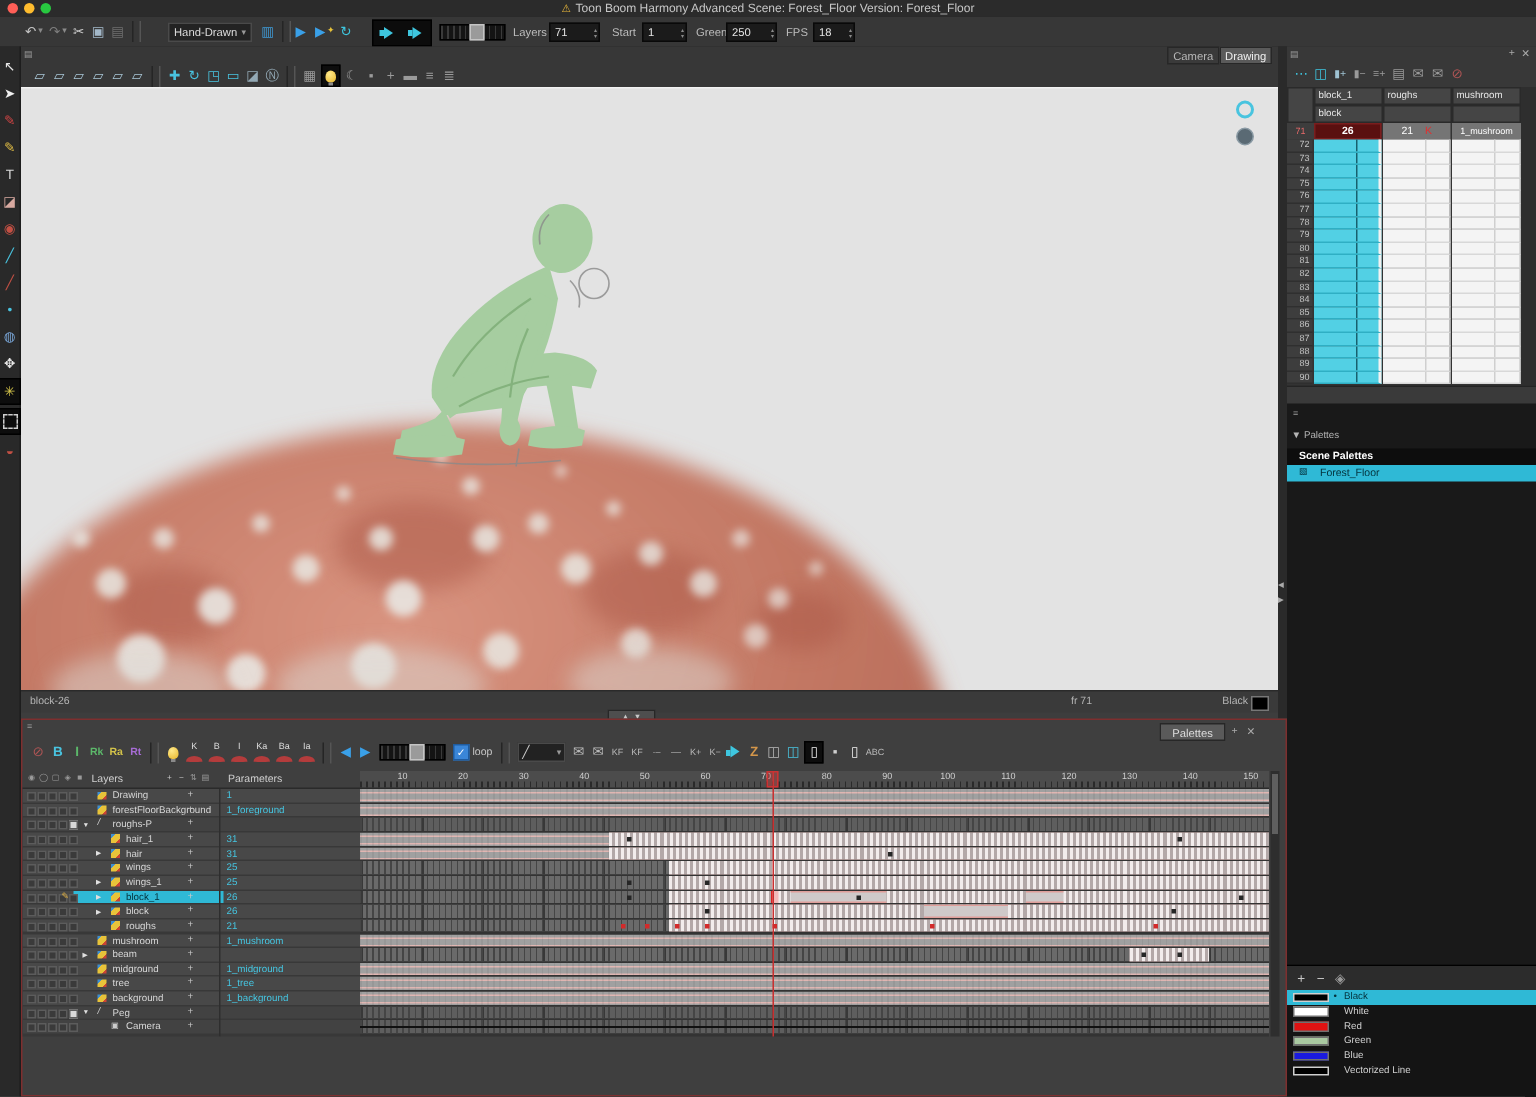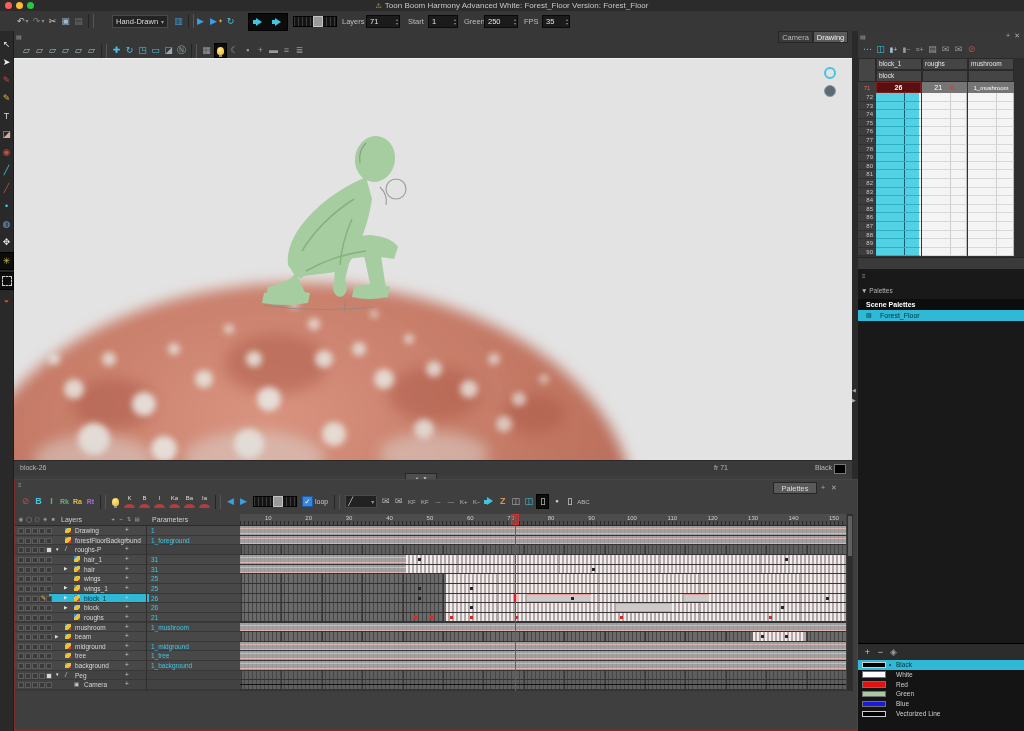--- a/index.html
+++ b/index.html
@@ -157,21 +157,21 @@
   #tscroll i{position:absolute;left:1px;top:2px;width:4px;height:40px;background:#5f5f5f;}
   #tcorner{position:absolute;left:832px;top:34px;width:6px;height:11px;font-size:5px;color:#999;}
 </style>
 </head>
 <body>
 
 <div id="titlebar" class="abs">
   <span class="tl" style="left:5px;background:#ff5f57"></span>
   <span class="tl" style="left:16px;background:#febc2e"></span>
   <span class="tl" style="left:27px;background:#28c840"></span>
-  <span id="title"><i id="warn">⚠</i><i>Toon Boom Harmony Advanced White: Forest_Floor Version: Forest_Floor</i></span>
+  <span id="title"><i id="warn">⚠</i><i>Toon Boom Harmony Advanced Scene: Forest_Floor Version: Forest_Floor</i></span>
 </div>
 
 <div id="toolbar1" class="abs">
   <span class="icongrp" style="left:14px">
       <span class="ticon" style="color:#c6c6c6">↶</span>
       <span class="ticon tiny" style="color:#8a8a8a">▾</span>
       <span class="ticon" style="color:#7f7f7f">↷</span>
       <span class="ticon tiny" style="color:#8a8a8a">▾</span>
       <span class="ticon" style="color:#cdcdcd">✂</span>
       <span class="ticon" style="color:#a3b8c9">▣</span>
@@ -220,21 +220,21 @@
   <span class="spinlbl" style="left:464px">Green</span>
   <span class="spin" style="left:484px;width:34px">
     <i class="spinval">250</i>
     <i class="spinarr">
         <b>▴</b>
         <b>▾</b>
       </i>
   </span>
   <span class="spinlbl" style="left:524px">FPS</span>
   <span class="spin" style="left:542px;width:28px">
-    <i class="spinval">35</i>
+    <i class="spinval">18</i>
     <i class="spinarr">
         <b>▴</b>
         <b>▾</b>
       </i>
   </span>
 </div>
 
 <div id="sidebar" class="abs">
     <span class="ticon" style="color:#e6e6e6">↖</span>
     <span class="ticon" style="color:#f0f0f0">➤</span>

